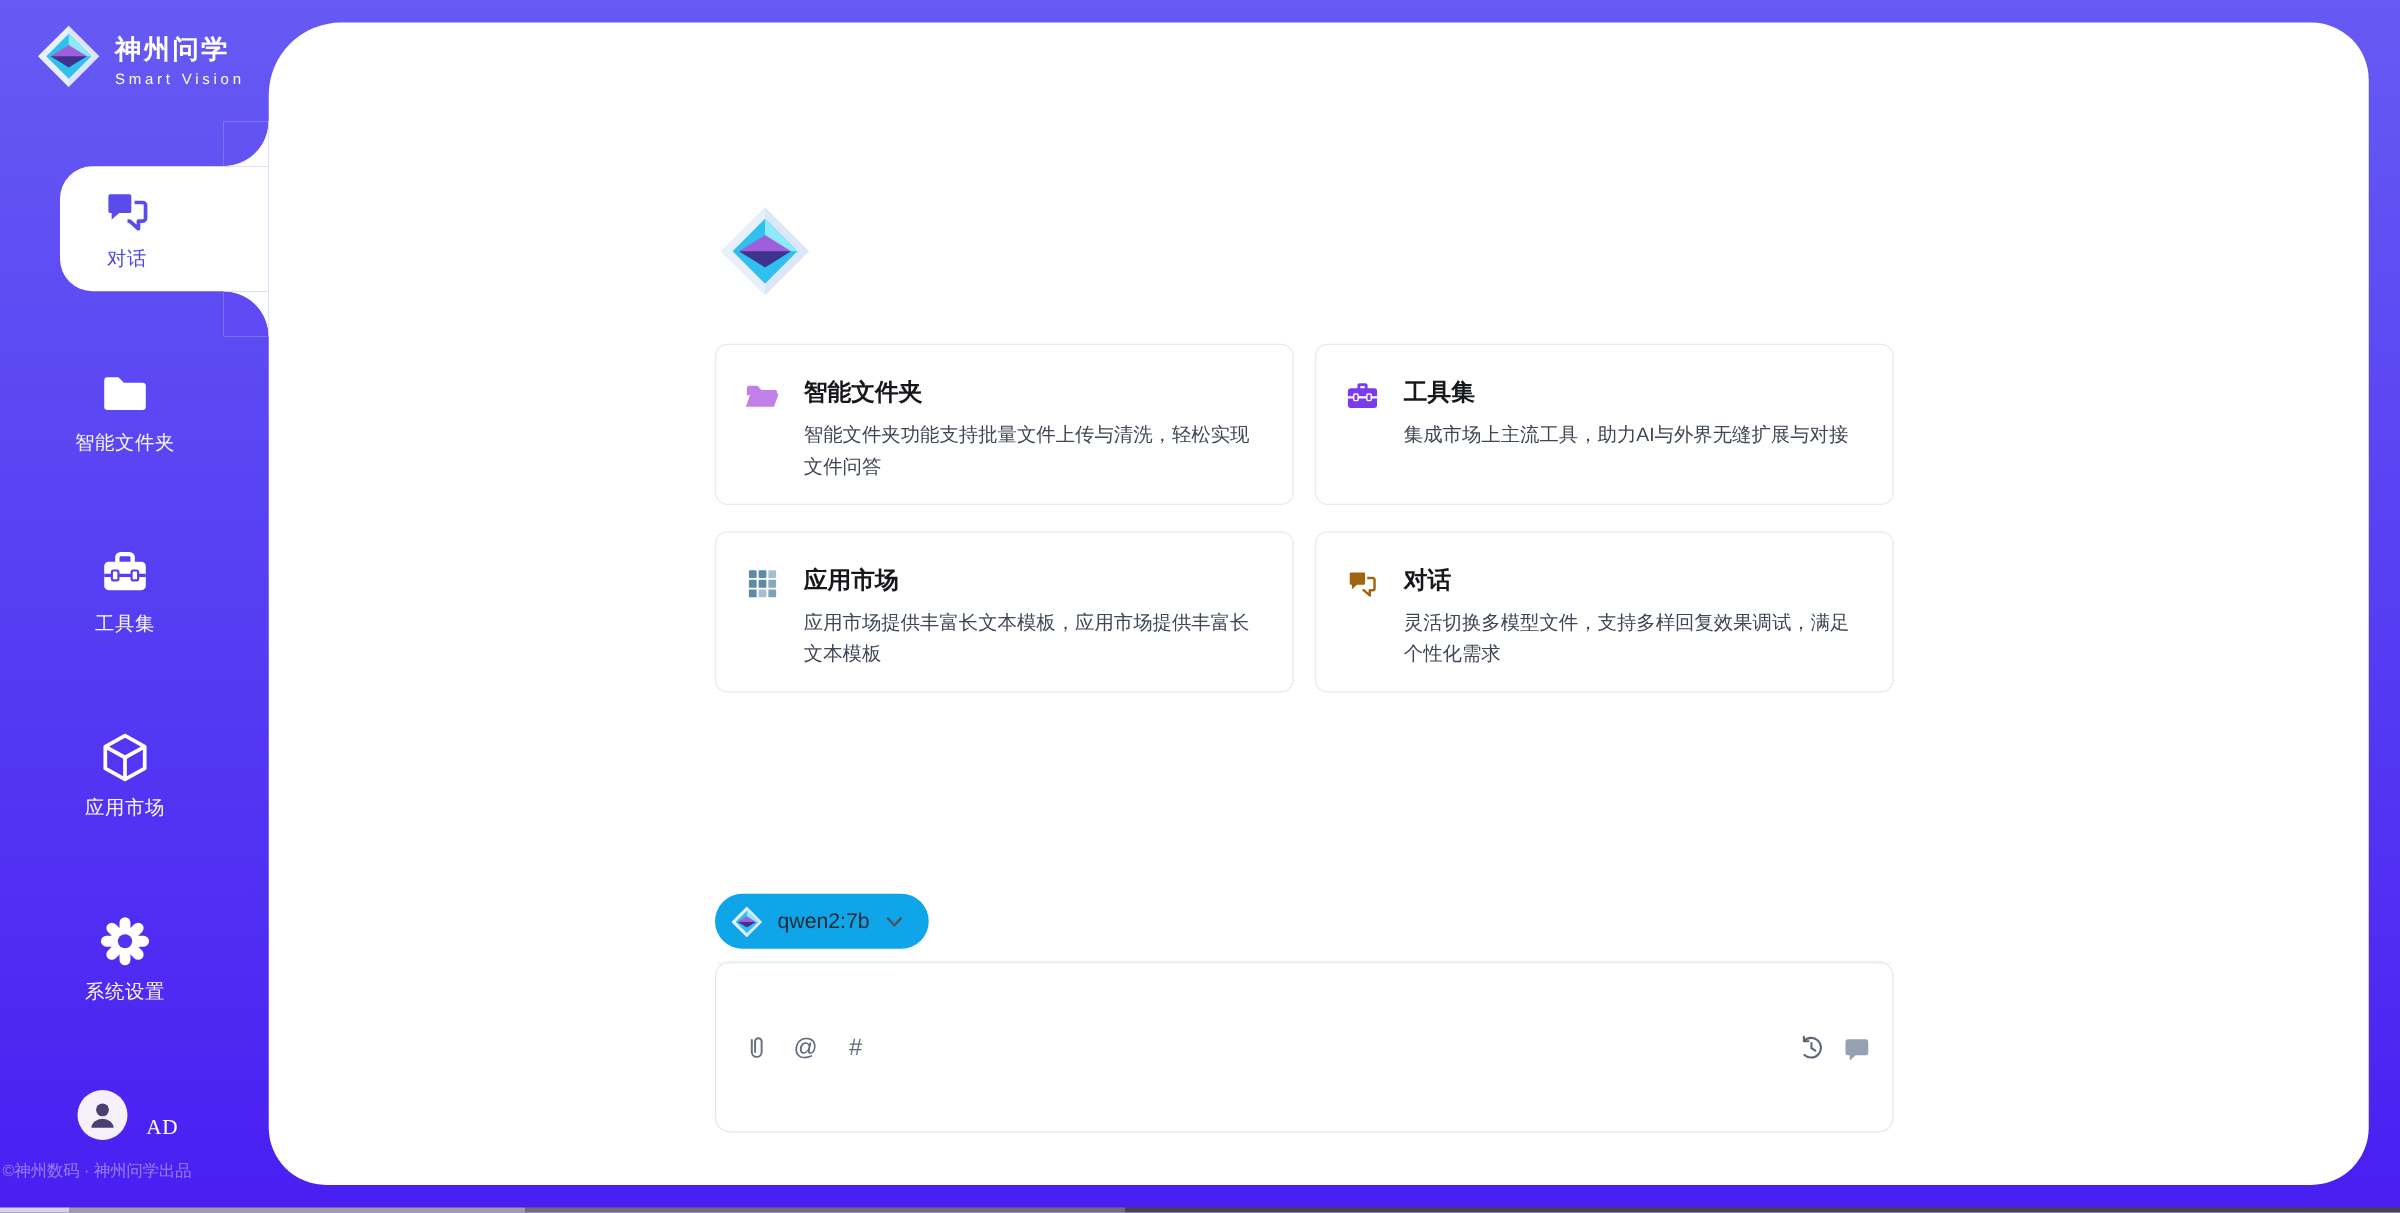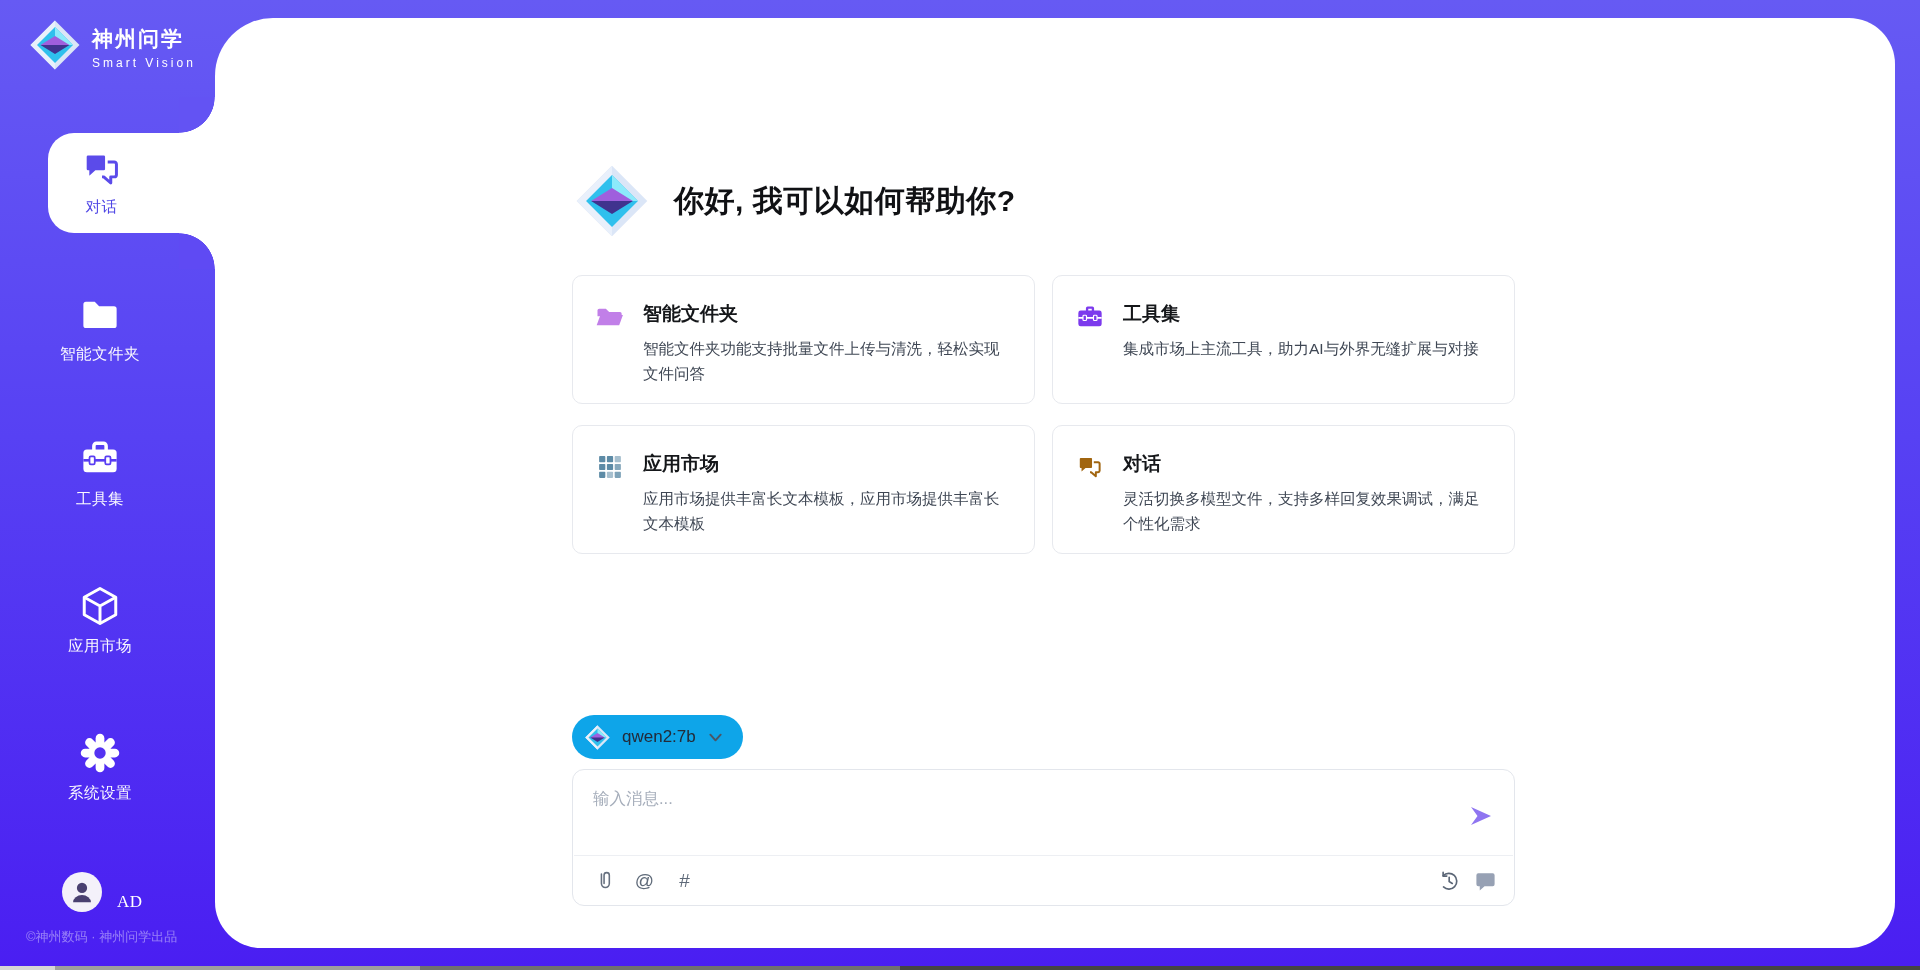--- a/index.html
+++ b/index.html
@@ -32,21 +32,21 @@
     position:absolute; left:0; width:200px;
     display:flex; flex-direction:column; align-items:center; gap:9px;
     cursor:pointer; z-index:2;
   }
   .nav-icon { width:42px; height:42px; }
   .nav-label { color:rgba(255,255,255,.97); font-size:15.5px; letter-spacing:.5px; }
 
   .user-chip { position:absolute; left:62px; top:872px; display:flex; align-items:flex-end; gap:15px; z-index:2; cursor:pointer;font-family:Liberation Serif, serif; }
   .avatar { width:40px; height:40px; border-radius:50%; background:#f4f1fa; display:flex; align-items:center; justify-content:center; overflow:hidden; }
   .user-name { color:#fff; font-size:17px; letter-spacing:.5px; }
-  .side-footer { position:absolute; left:26px; top:928px; color:rgba(255,255,255,.42); font-size:13px; z-index:2; }
+  .side-footer { position:absolute; left:2px; top:928px; color:rgba(255,255,255,.42); font-size:13px; z-index:2; }
 
   
   .panel {
     position:absolute; left:215px; top:18px; width:1680px; height:930px;
     background:#fff; border-radius:58px 46px 46px 46px; z-index:1;
   }
   .content { position:absolute; left:357px; top:0; width:943px; height:100%; }
 
   .greeting { position:absolute; top:147px; left:4px; display:flex; align-items:center; gap:26px; }
   .greeting-logo { width:72px; height:72px; }
@@ -187,21 +187,20 @@
 
 <div class="side-footer">©神州数码 · 神州问学出品</div>
 
 <div class="panel">
   <div class="content">
 
     <div class="greeting">
       <svg class="greeting-logo">
           <use href="#sym-diamond"></use>
         </svg>
-      <div class="greeting-text">你好, 我可以如何帮助你?</div>
     </div>
 
     <div class="cards">
 
       <div class="card">
         <svg class="card-icon" viewBox="0 0 36 32">
           <g stroke-linejoin="round" fill="#c17fe8">
             <path d="M3 8 a2 2 0 0 1 2 -2 h8 l4 4 h13 a2 2 0 0 1 2 2 v3 H3 z"></path>
             <path d="M2 26 l4.5 -12.5 h27 L29 26 z"></path>
           </g>
@@ -264,28 +263,20 @@
       <svg class="pill-logo">
           <use href="#sym-diamond"></use>
         </svg>
       <span class="pill-text">qwen2:7b</span>
       <svg width="15" height="15" viewBox="0 0 16 16">
         <path d="M2.5 5 l5.5 6 5.5 -6" fill="none" stroke="#4b5565" stroke-width="2.1" stroke-linecap="round" stroke-linejoin="round"></path>
       </svg>
     </div>
 
     <div class="composer">
-      <div class="composer-top">
-        <input class="composer-input" type="text" placeholder="输入消息..." style="">
-        <button class="send-btn">
-          <svg width="26" height="26" viewBox="0 0 26 26">
-            <path d="M3 4 L23 13 L3 22 L9.5 13 Z" fill="#8f75f1"></path>
-          </svg>
-        </button>
-      </div>
       <div class="composer-divider"></div>
       <div class="composer-bottom">
         <button class="tool-icon">
           <svg width="21" height="21" viewBox="0 0 24 24">
             <path d="M8.5 4.5 v11 a4.5 4.5 0 0 0 9 0 V6 a3 3 0 0 0 -6 0 v9.5" fill="none" stroke="#66707f" stroke-width="1.8" stroke-linecap="round"></path>
           </svg>
         </button>
         <button class="tool-icon">
           <span class="glyph-icon">@</span>
         </button>

